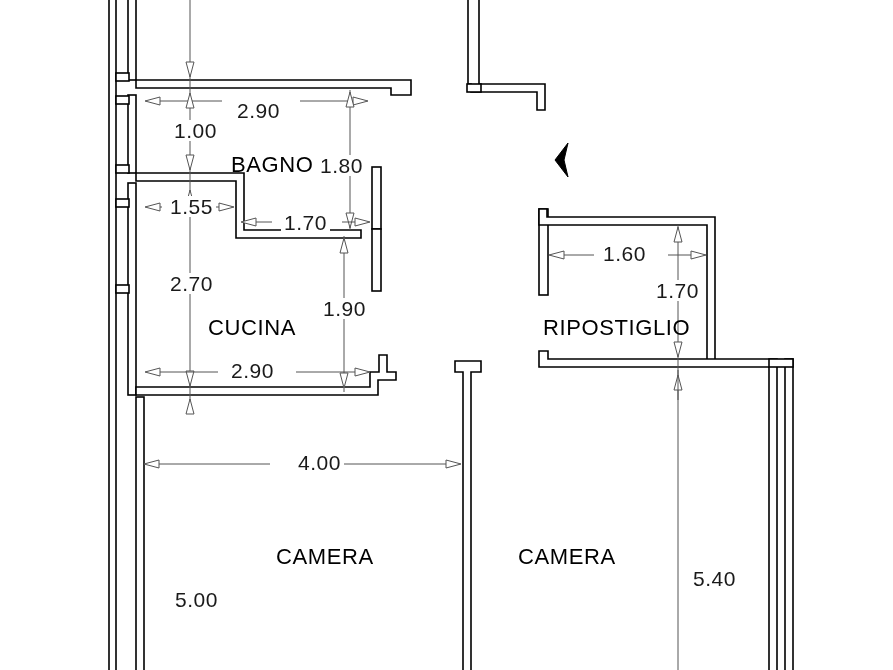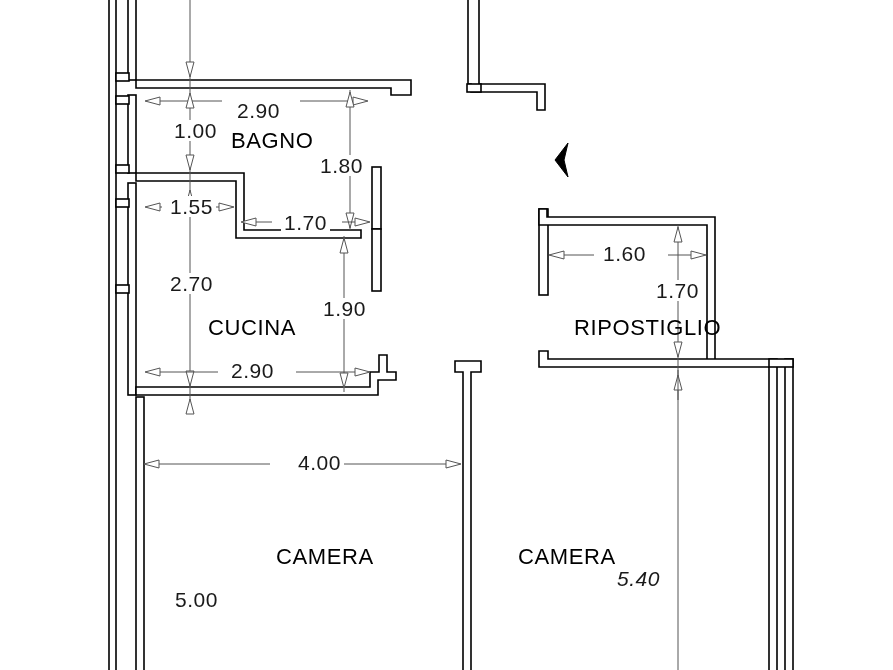--- a/index.html
+++ b/index.html
@@ -173,26 +173,26 @@
       <polygon class="dimarrow" points="190,399 186,414 194,414"></polygon>
 
       <line class="dimline" x1="678" y1="370" x2="678" y2="675"></line>
 
     </g>
 
     <polygon class="door-arrow" points="568,143 555,160 568,177 564,160"></polygon>
 
   </svg>
 
-  <div class="room-label" style="left:231px; top:128px;">BAGNO</div>
+  <div class="room-label" style="left:231px; top:152px;">BAGNO</div>
 
   <div class="room-label" style="left:208px; top:315px;">CUCINA</div>
 
 
-  <div class="room-label" style="left:543px; top:315px;margin-left:31px;">RIPOSTIGLIO</div>
+  <div class="room-label" style="left:543px; top:315px;">RIPOSTIGLIO</div>
 
   <div class="room-label" style="left:276px; top:544px;">CAMERA</div>
 
   <div class="room-label" style="left:518px; top:544px;">CAMERA</div>
 
   <div class="dim-label" style="left:234px; top:100px;">2.90</div>
 
   <div class="dim-label" style="left:171px; top:120px;">1.00</div>
 
   <div class="dim-label" style="left:317px; top:155px;">1.80</div>
@@ -208,15 +208,15 @@
   <div class="dim-label" style="left:228px; top:360px;">2.90</div>
 
   <div class="dim-label" style="left:600px; top:243px;">1.60</div>
 
   <div class="dim-label" style="left:653px; top:280px;">1.70</div>
 
   <div class="dim-label" style="left:279px; top:452px;margin-left:16px;">4.00</div>
 
   <div class="dim-label" style="left:172px; top:589px;">5.00</div>
 
-  <div class="dim-label" style="left:614px; top:568px;font-style:italic;">5.40</div>
+  <div class="dim-label" style="left:690px; top:568px;">5.40</div>
 
 </div>
 
 </body></html>

